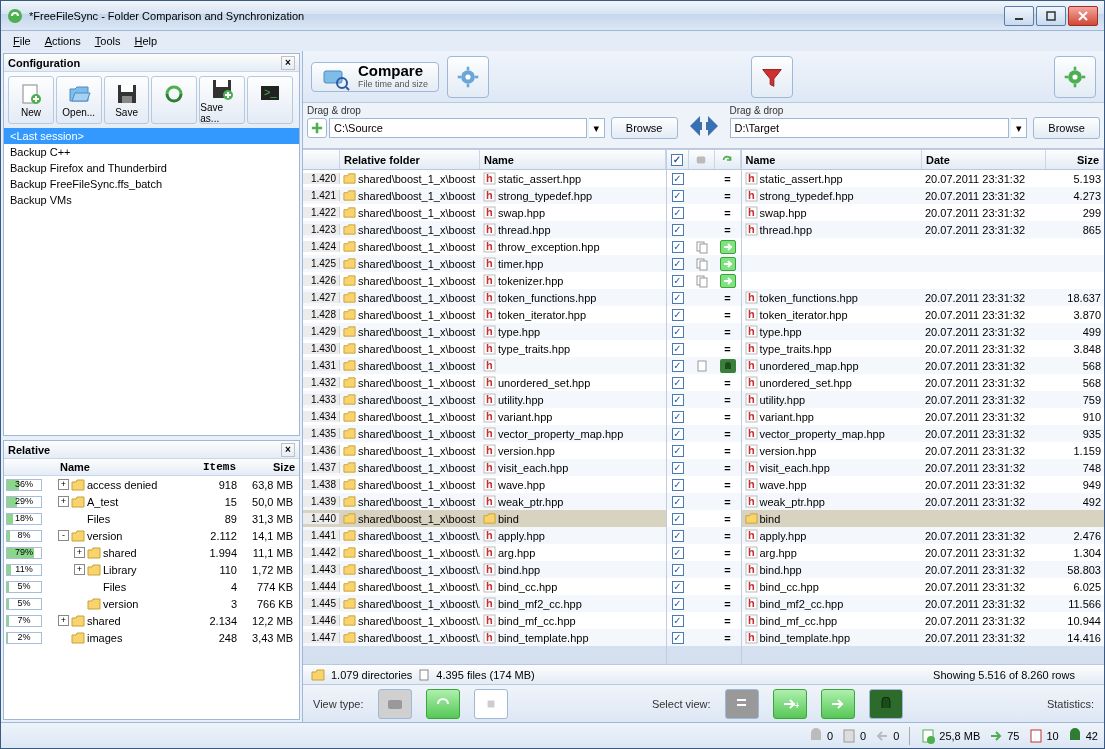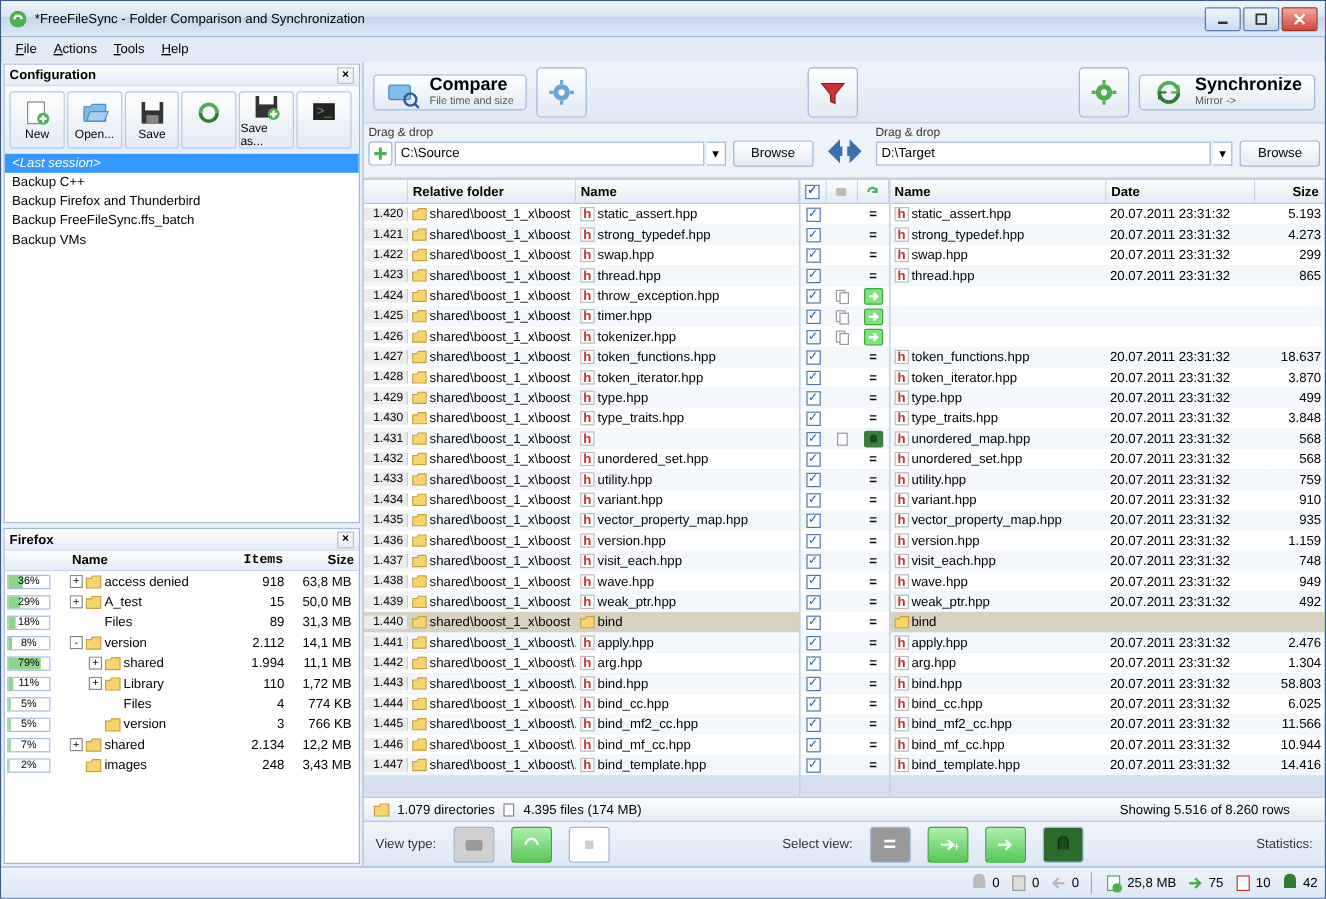--- a/index.html
+++ b/index.html
@@ -25,21 +25,21 @@
 .left-col { width: 302px; display:flex; flex-direction: column; border-right:1px solid #9fb8d7; background:#e9eff8;}
 .panel { border:1px solid #9fb8d7; margin:2px; background:#fff; display:flex; flex-direction:column; }
 .panel-hdr { height:18px; background: linear-gradient(to bottom,#fdfdfd,#e4ecf6); border-bottom:1px solid #c9d6e8; display:flex; align-items:center; padding:0 4px; font-weight:bold;}
 .panel-hdr .close-x { margin-left:auto; width:14px; height:14px; display:flex;align-items:center;justify-content:center; border:1px solid #c0c0c0; font-size:10px; cursor:pointer;}
 .toolbar-row { display:flex; gap:0; padding:4px; background: linear-gradient(to bottom,#f9fbfe,#e6edf7);}
 .tb-btn { display:flex; flex-direction:column; align-items:center; justify-content:center; width:48px; height:48px; border:1px solid #b8c9df; background: linear-gradient(to bottom,#fefefe,#e3ebf5); border-radius:3px; margin-right:2px; cursor:pointer;}
 .tb-btn .ic { width:24px; height:24px;}
 .tb-btn .lbl { font-size:10px; margin-top:1px;}
 .config-list { flex:1; overflow:auto;}
 .config-list .item { padding:2px 6px; cursor:pointer;}
-.config-list .item.selected { background:#3399ff; color:#fff;font-style:italic;}
+.config-list .item.selected { background:#3399ff; color:#fff;}
 
 .overview-panel { flex:0 0 280px; }
 .ov-head { display:flex; border-bottom:1px solid #c9d6e8; background:linear-gradient(to bottom,#fdfdfd,#e4ecf6); font-weight:bold;}
 .ov-head div { padding:2px 4px;}
 .ov-body { flex:1; overflow:auto;}
 .ov-row { display:flex; align-items:center; height:17px; padding:0 2px;}
 .ov-pct { width:52px; display:flex; align-items:center;}
 .ov-pct .bar { height:12px; border:1px solid #a7bddb; display:inline-block; position:relative; width:36px; background:#fff;}
 .ov-pct .bar .fill { position:absolute; left:0; top:0; bottom:0; background:#8bd68b;}
 .ov-pct .txt { position:absolute; width:100%; text-align:center; font-size:9px; top:-1px;}
@@ -228,21 +228,21 @@
             <div class="item selected">&lt;Last session&gt;</div>
             <div class="item">Backup C++</div>
             <div class="item">Backup Firefox and Thunderbird</div>
             <div class="item">Backup FreeFileSync.ffs_batch</div>
             <div class="item">Backup VMs</div>
           </div>
       </div>
 
       <div class="panel overview-panel">
         <div class="panel-hdr">
-          <span>Firefox</span>
+          <span>Relative</span>
           <span class="close-x">×</span>
         </div>
         <div class="ov-head">
           <div style="width:52px;"></div>
           <div style="flex:1;">Name</div>
           <div style="width:44px;text-align:left;font-family:Liberation Mono, monospace;">Items</div>
           <div style="width:56px;text-align:right;">Size</div>
         </div>
         <div class="ov-body" id="ov-body">
             <div class="ov-row">
@@ -455,34 +455,20 @@
               <circle cx="14" cy="14" r="8" fill="#4caf50"></circle>
               <circle cx="14" cy="14" r="3" fill="#fff"></circle>
               <g stroke="#4caf50" stroke-width="3">
                 <line x1="14" y1="2" x2="14" y2="6"></line>
                 <line x1="14" y1="22" x2="14" y2="26"></line>
                 <line x1="2" y1="14" x2="6" y2="14"></line>
                 <line x1="22" y1="14" x2="26" y2="14"></line>
               </g>
             </svg>
           </div>
-        <div class="big-btn">
-          <span class="ic">
-              <svg viewBox="0 0 28 28">
-                <path d="M6 14 A8 8 0 0 1 22 14" fill="none" stroke="#4caf50" stroke-width="3"></path>
-                <path d="M22 14 A8 8 0 0 1 6 14" fill="none" stroke="#2e7d32" stroke-width="3"></path>
-                <path d="M22 8 L22 14 L16 14" fill="none" stroke="#4caf50" stroke-width="2"></path>
-                <path d="M6 20 L6 14 L12 14" fill="none" stroke="#2e7d32" stroke-width="2"></path>
-              </svg>
-            </span>
-          <span class="labels">
-              <span class="main">Synchronize</span>
-              <span class="sub">Mirror -&gt;</span>
-            </span>
-        </div>
       </div>
 
       <div class="path-row">
         <div class="path-side">
           <span class="path-title">Drag &amp; drop</span>
           <div class="path-line">
             <div class="add-btn">
                 <svg viewBox="0 0 14 14" width="12" height="12">
                   <path d="M7 1 L7 13 M1 7 L13 7" stroke="#4caf50" stroke-width="3"></path>
                 </svg>

